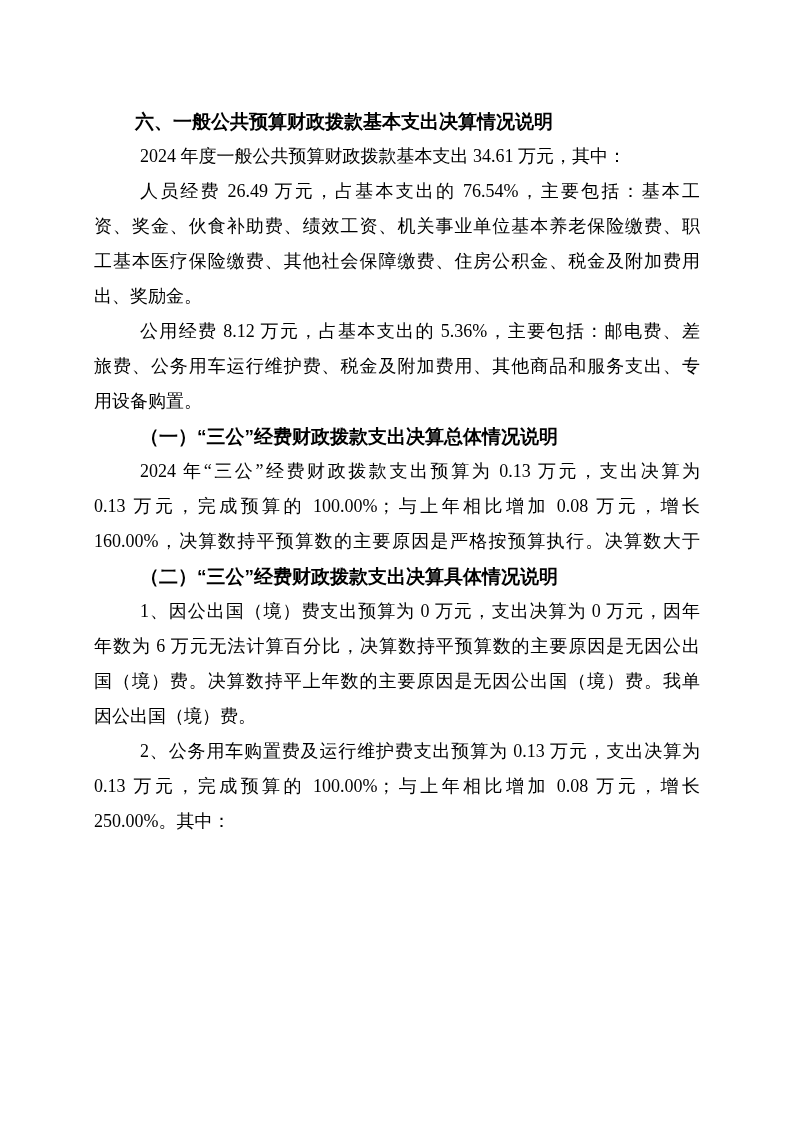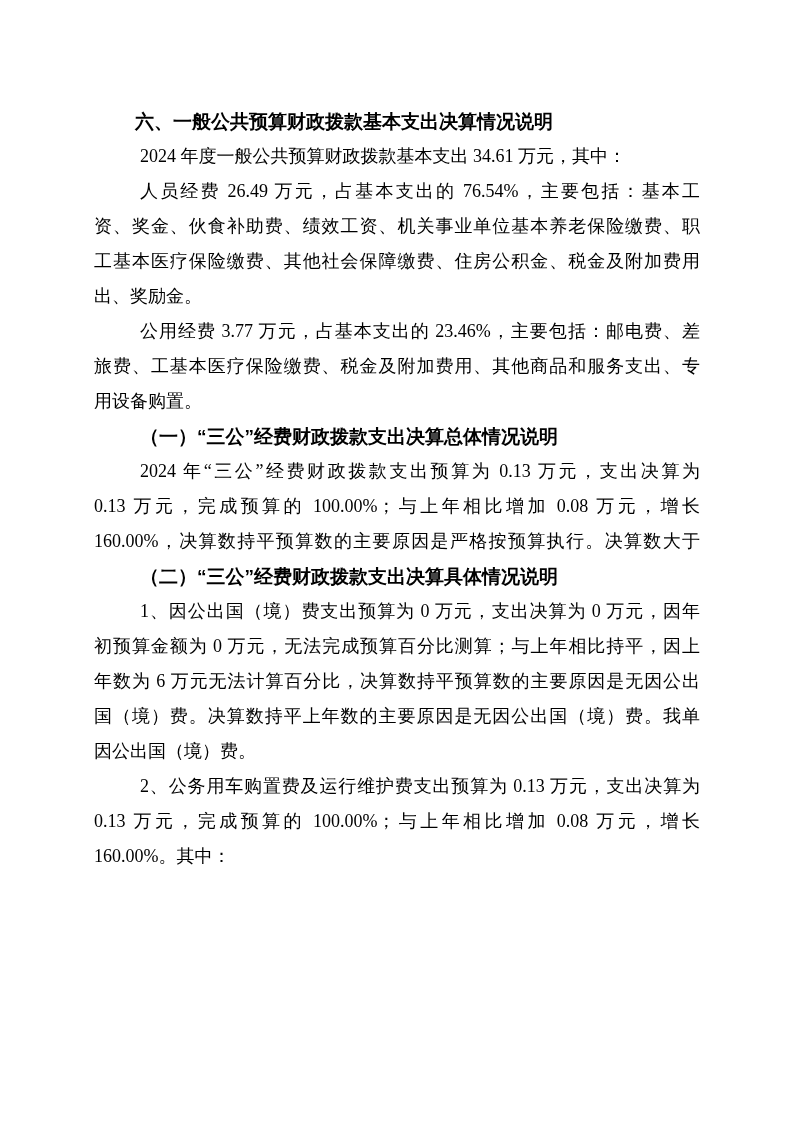--- a/index.html
+++ b/index.html
@@ -49,37 +49,36 @@
 
     <div class="line h">六、一般公共预算财政拨款基本支出决算情况说明</div>
 
     <div class="line fi">2024 年度一般公共预算财政拨款基本支出 34.61 万元，其中：</div>
 
     <div class="line fi j">人员经费 26.49 万元，占基本支出的 76.54%，主要包括：基本工</div>
     <div class="line j">资、奖金、伙食补助费、绩效工资、机关事业单位基本养老保险缴费、职</div>
     <div class="line j">工基本医疗保险缴费、其他社会保障缴费、住房公积金、税金及附加费用</div>
     <div class="line">出、奖励金。</div>
 
-    <div class="line fi j">公用经费 3.77 万元，占基本支出的 23.46%，主要包括：邮电费、差</div>
-    <div class="line j">旅费、工基本医疗保险缴费、税金及附加费用、其他商品和服务支出、专</div>
+    <div class="line fi j">公用经费 8.12 万元，占基本支出的 5.36%，主要包括：邮电费、差</div>
+    <div class="line j">旅费、公务用车运行维护费、税金及附加费用、其他商品和服务支出、专</div>
     <div class="line">用设备购置。</div>
 
 
     <div class="line h hs">（一）“三公”经费财政拨款支出决算总体情况说明</div>
 
     <div class="line fi j">2024 年“三公”经费财政拨款支出预算为 0.13 万元，支出决算为</div>
     <div class="line j">0.13 万元，完成预算的 100.00%；与上年相比增加 0.08 万元，增长</div>
     <div class="line j">160.00%，决算数持平预算数的主要原因是严格按预算执行。决算数大于</div>
 
     <div class="line h hs">（二）“三公”经费财政拨款支出决算具体情况说明</div>
 
     <div class="line fi j">1、因公出国（境）费支出预算为 0 万元，支出决算为 0 万元，因年</div>
-    <div class="line j">初预算金额为 0 万元，无法完成预算百分比测算；与上年相比持平，因上</div>
     <div class="line j">年数为 6 万元无法计算百分比，决算数持平预算数的主要原因是无因公出</div>
     <div class="line j">国（境）费。决算数持平上年数的主要原因是无因公出国（境）费。我单</div>
     <div class="line">因公出国（境）费。</div>
 
     <div class="line fi j">2、公务用车购置费及运行维护费支出预算为 0.13 万元，支出决算为</div>
     <div class="line j">0.13 万元，完成预算的 100.00%；与上年相比增加 0.08 万元，增长</div>
-    <div class="line">160.00%。其中：</div>
+    <div class="line">250.00%。其中：</div>
 
   </div>
 </div>
 
 </body></html>

